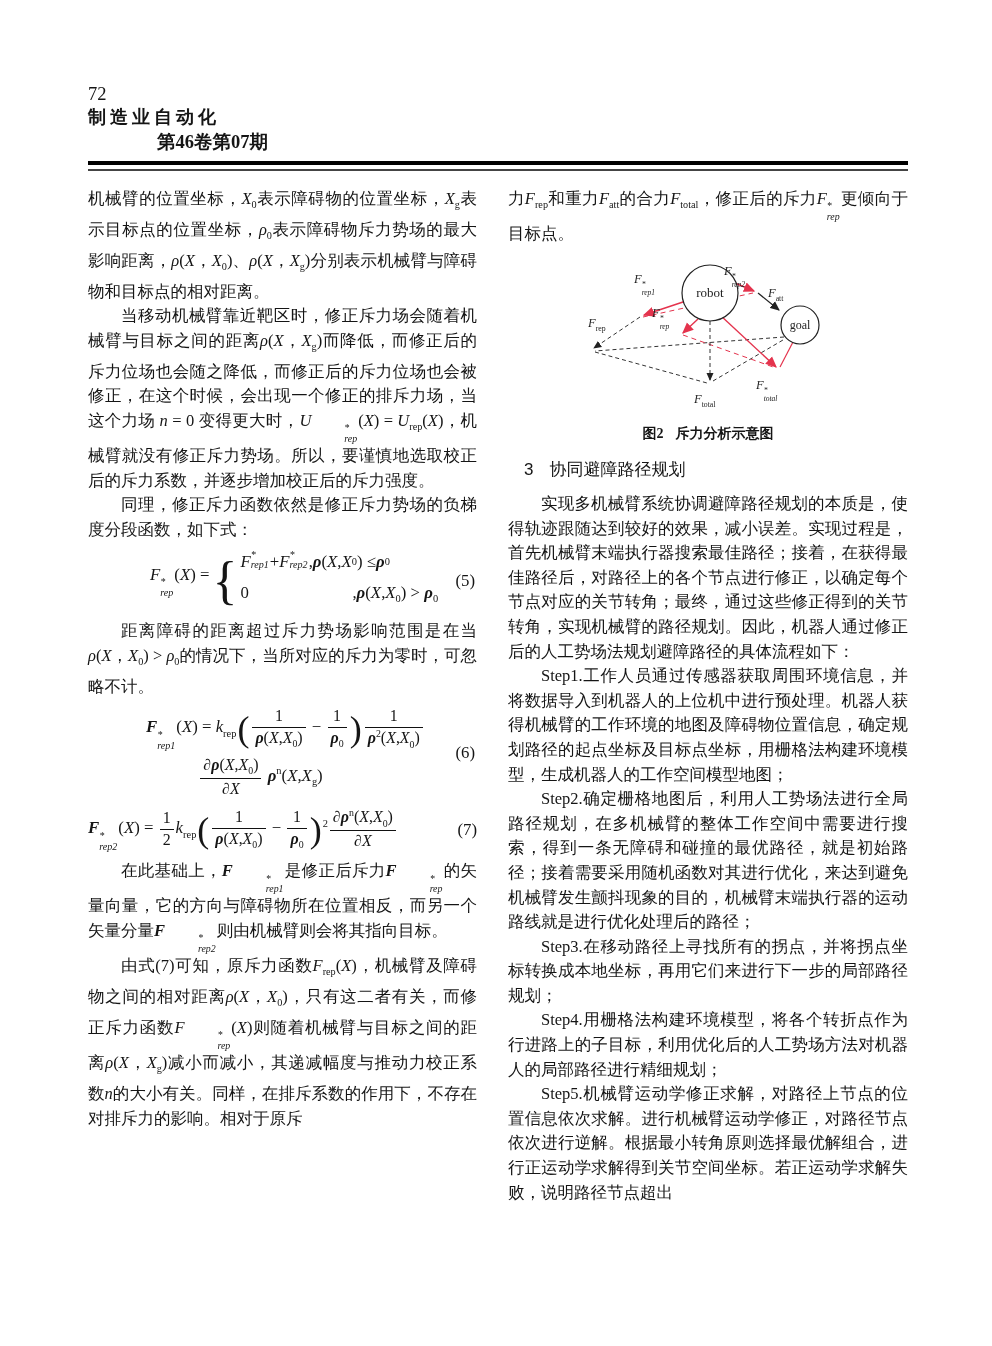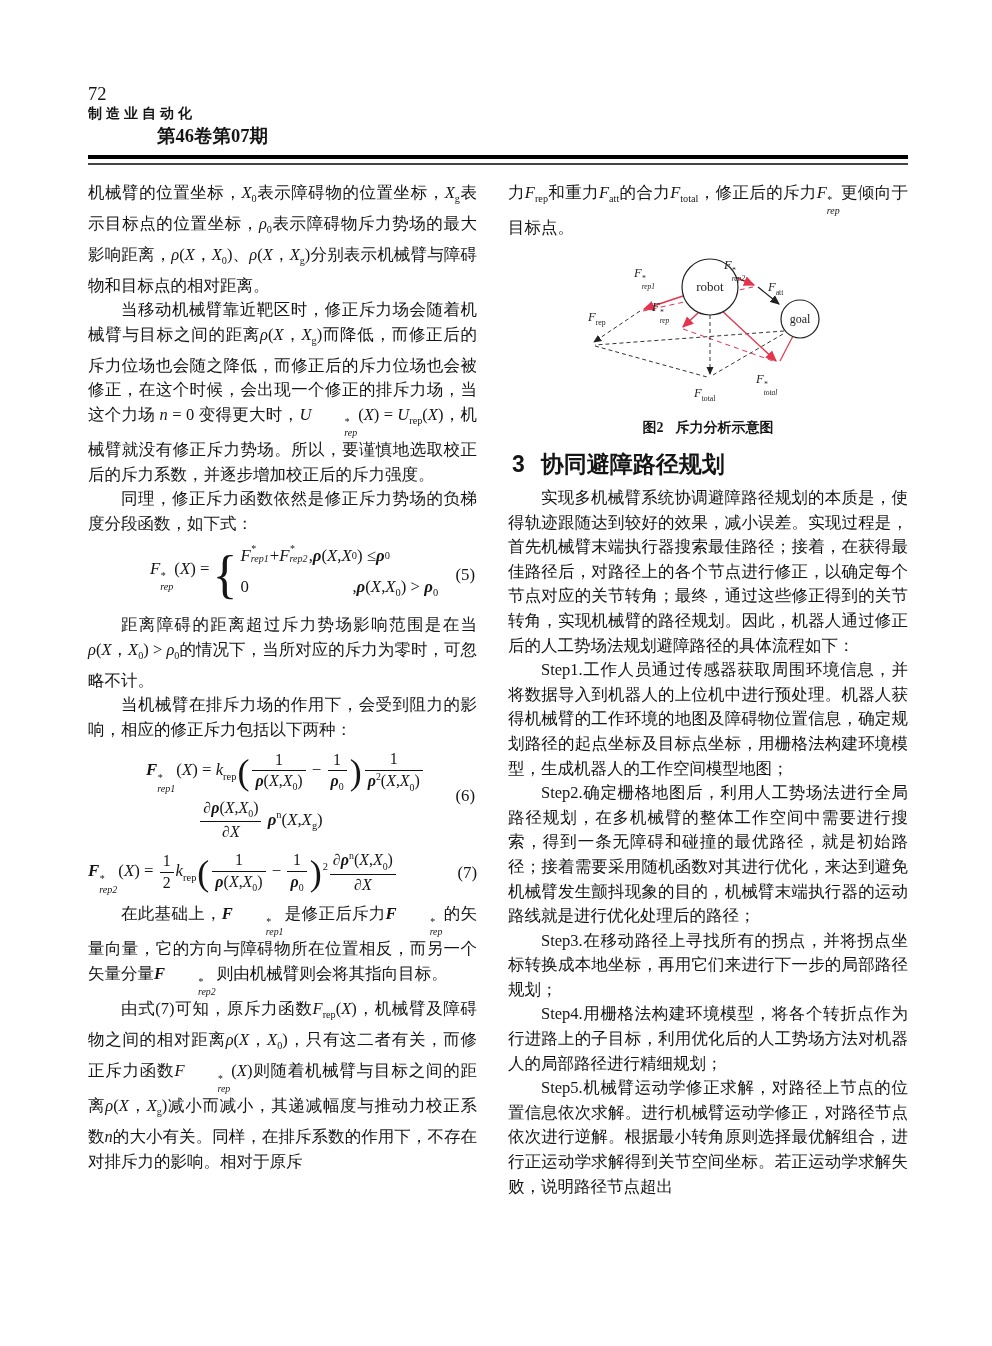--- a/index.html
+++ b/index.html
@@ -5,21 +5,21 @@
   html,body{margin:0;padding:0;}
   body{
     width:992px;height:1346px;overflow:hidden;background:#fff;color:#151515;
     font-family:"Liberation Serif","DejaVu Serif",serif;
   }
   .page{padding:84px 84px 0 88px;}
 
   
   .hdr{display:flex;align-items:baseline;font-size:18.5px;flex-direction:column;}
   .hdr .pg{width:120px;}
-  .hdr .journal{flex:1;text-align:center;font-weight:bold;font-size:14px;letter-spacing:4px;}
+  .hdr .journal{flex:1;text-align:center;font-weight:bold;font-size:18px;letter-spacing:4px;}
   .hdr .issue{width:180px;text-align:right;font-weight:bold;}
   .rule{margin-top:7px;height:4px;border-top:4px solid #000;border-bottom:2px solid #444;}
 
   
   main{display:flex;gap:31px;margin-top:16px;}
   .col{width:400px;font-size:16.5px;line-height:24.6px;text-align:justify;}
   .col p{margin:0;text-indent:2em;}
   .col p.cont{text-indent:0;}
   sub,sup{font-size:0.62em;}
   .mi{font-family:"Liberation Serif","DejaVu Serif",serif;font-style:italic;}
@@ -46,21 +46,21 @@
 
   
   .figwrap{margin:8px 0 0 0;}
   .fig{position:relative;width:360px;height:158px;margin:4px 0 2px 42px;}
   .fig svg{position:absolute;left:0;top:0;}
   .flabel{position:absolute;font-size:12.5px;font-family:"Liberation Serif",serif;color:#222;white-space:nowrap;}
   .figcap{text-align:center;font-weight:bold;font-size:14px;margin:9px 0 12px;}
   .figcap .cl{margin-right:12px;}
 
   
-  .h2{font-size:23px;font-weight:bold;margin:12px 4px 9px;font-family:"Liberation Sans","DejaVu Sans",sans-serif;}
+  .h2{font-size:17px;font-weight:normal;margin:12px 16px 9px;font-family:"Liberation Sans","DejaVu Sans",sans-serif;}
   .h2 .hnum{margin-right:16px;}
 </style>
 </head>
 <body>
 
 <div class="page">
 
   <header class="hdr">
     <span class="pg">72</span>
     <span class="journal">制造业自动化</span>
@@ -94,21 +94,20 @@
               </span>,<span class="mi mb">ρ</span>(<span class="mi">X</span>,<span class="mi">X</span><sub>0</sub>) ≤ <span class="mi mb">ρ</span><sub>0</sub></span>
           <span class="crow">
               <span class="z">0</span>
               <span>,<span class="mi mb">ρ</span>(<span class="mi">X</span>,<span class="mi">X</span><sub>0</sub>) &gt; <span class="mi mb">ρ</span><sub>0</sub></span>
             </span>
         </span>
         <span class="eqnum">(5)</span>
       </div>
 
       <p>距离障碍的距离超过斥力势场影响范围是在当<span class="mi">ρ</span>(<span class="mi">X</span>，<span class="mi">X</span><sub>0</sub>) &gt; <span class="mi">ρ</span><sub>0</sub>的情况下，当所对应的斥力为零时，可忽略不计。</p>
-      <p>当机械臂在排斥力场的作用下，会受到阻力的影响，相应的修正斥力包括以下两种：</p>
 
       <div class="eq eqcol">
         <span class="l1"><span class="mi mb">F</span><span class="ss">
               <span>*</span>
               <span>rep1</span>
             </span>(<span class="mi">X</span>) = <span class="mi">k</span><sub>rep</sub><span class="bp">(</span><span class="fr">
               <span class="fr-n">1</span>
               <span class="fr-d"><span class="mi mb">ρ</span>(<span class="mi">X</span>,<span class="mi">X</span><sub>0</sub>)</span>
             </span> − <span class="fr">
               <span class="fr-n">1</span>

